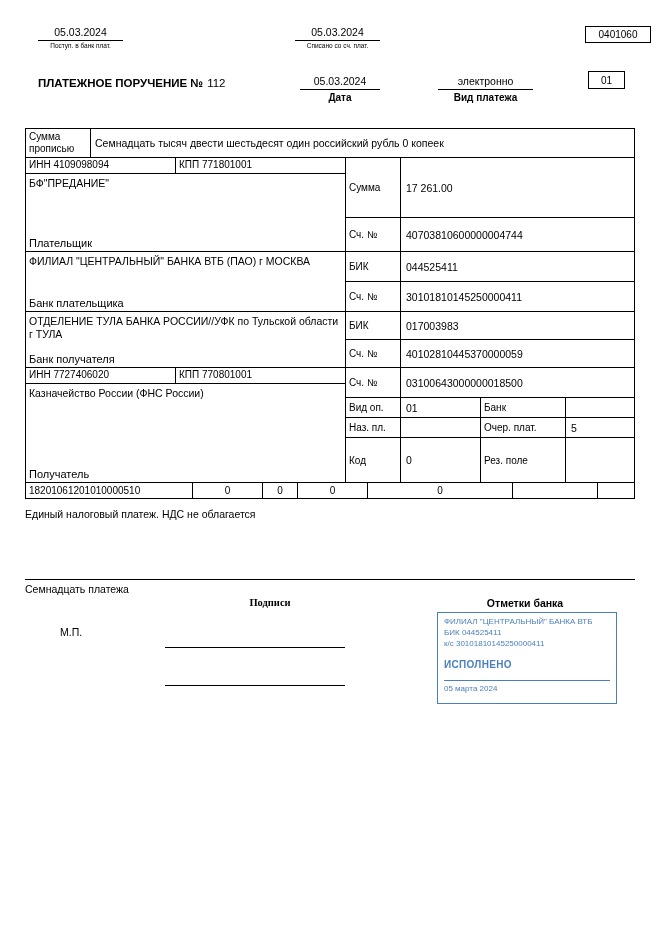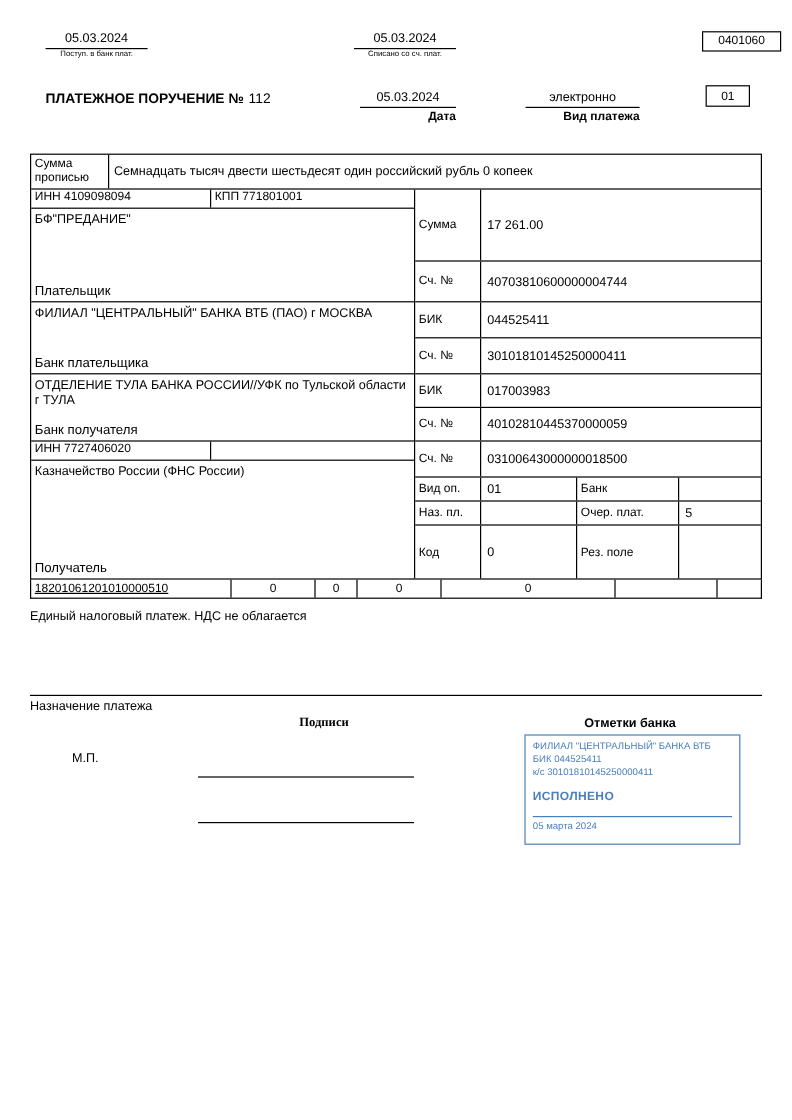--- a/index.html
+++ b/index.html
@@ -7,21 +7,21 @@
   body { font-family:"Liberation Sans", sans-serif; color:#000; }
   .page { position:relative; width:660px; height:933px; background:#fff; overflow:hidden; font-size:10.5px; }
   .abs { position:absolute; }
 
   
   .dateline { border-bottom:1px solid #000; text-align:center; padding-bottom:2px; font-size:10.5px; }
   .tiny { font-size:6.5px; text-align:center; padding-top:1px; color:#000; }
   .codebox { border:1px solid #000; text-align:center; font-size:10px; display:flex; align-items:center; justify-content:center; }
   .doc-title { font-size:11.5px; font-weight:bold; }
   .doc-number { font-weight:normal; margin-left:4px; }
-  .under-label { font-size:10px; font-weight:bold; text-align:right; padding-top:2px; }
+  .under-label { font-size:10px; font-weight:bold; text-align:center; padding-top:2px; }
 
   
   .form-area { position:absolute; left:25px; top:128px; width:610px; }
   .ptable { border:1px solid #000; width:610px; }
   .row-words { display:flex; border-bottom:1px solid #000; min-height:29px; }
   .words-label { width:65px; border-right:1px solid #000; padding:2px 3px; font-size:10px; line-height:1.2; }
   .words-value { flex:1; display:flex; align-items:center; padding:0 4px; }
 
   .main-split { display:flex; }
   .left-col { width:320px; border-right:1px solid #000; }
@@ -42,21 +42,21 @@
   .rvalue { flex:1; padding:0 5px; display:flex; align-items:center; }
   .rv1 { width:80px; border-right:1px solid #000; padding:0 5px; display:flex; align-items:center; }
   .rlabel2 { width:85px; border-right:1px solid #000; padding:0 3px; display:flex; align-items:center; font-size:10px; }
   .rv2 { flex:1; padding:0 5px; display:flex; align-items:center; }
   .rh60 { height:60px; } .rh34 { height:34px; } .rh30 { height:30px; } .rh28 { height:28px; } .rh20 { height:20px; } .rh44 { height:44px; }
 
   
   .taxrow { display:flex; border:1px solid #000; border-top:none; height:16px; width:610px; }
   .taxcell { border-right:1px solid #000; font-size:10px; display:flex; align-items:center; justify-content:center; }
   .taxcell:last-child { border-right:none; }
-  .tc1 { width:167px; justify-content:flex-start; padding-left:3px;text-decoration:underline; }
+  .tc1 { width:167px; justify-content:flex-start; padding-left:3px; }
   .tc2 { width:70px; } .tc3 { width:35px; } .tc4 { width:70px; } .tc5 { width:145px; } .tc6 { width:85px; } .tc7 { flex:1; }
 
   .purpose-text { margin-top:9px; font-size:10.5px; }
 
   .purpose-label-wrap { position:absolute; left:25px; top:579px; width:610px; border-top:1px solid #000; }
   .purpose-label { font-size:10.5px; padding-top:3px; }
 
   
   .sign-title { font-size:10.5px; font-weight:bold; text-align:center; }
   .mp { font-size:10.5px; }
@@ -120,20 +120,21 @@
           <div class="block h60">
             <div class="block-name">ФИЛИАЛ "ЦЕНТРАЛЬНЫЙ" БАНКА ВТБ (ПАО) г МОСКВА</div>
             <div class="block-label">Банк плательщика</div>
           </div>
           <div class="block h56">
             <div class="block-name">ОТДЕЛЕНИЕ ТУЛА БАНКА РОССИИ//УФК по Тульской области г ТУЛА</div>
             <div class="block-label">Банк получателя</div>
           </div>
           <div class="lrow-inn">
             <div class="inn-cell">ИНН 7727406020</div>
+            <div class="kpp-cell">КПП 770801001</div>
           </div>
           <div class="block h98">
             <div class="block-name">Казначейство России (ФНС России)</div>
             <div class="block-label">Получатель</div>
           </div>
         </div>
 
         <div class="right-col">
           <div class="rrow rh60">
             <div class="rlabel">Сумма</div>
@@ -192,21 +193,21 @@
       <div class="taxcell tc4">0</div>
       <div class="taxcell tc5">0</div>
       <div class="taxcell tc6"></div>
       <div class="taxcell tc7"></div>
     </div>
 
     <div class="purpose-text">Единый налоговый платеж. НДС не облагается</div>
   </div>
 
   <div class="purpose-label-wrap">
-    <div class="purpose-label">Назначение платежа</div>
+    <div class="purpose-label">Семнадцать платежа</div>
   </div>
 
   <div class="abs sign-title" style="left:180px; top:597px; width:180px;font-family:Liberation Serif, serif;">Подписи</div>
   <div class="abs sign-title" style="left:455px; top:597px; width:140px;">Отметки банка</div>
   <div class="abs mp" style="left:60px; top:626px;">М.П.</div>
 
   <div class="abs signline" style="left:165px; top:634px; width:180px; height:14px;"></div>
   <div class="abs signline" style="left:165px; top:672px; width:180px; height:14px;"></div>
 
   <div class="stamp">

